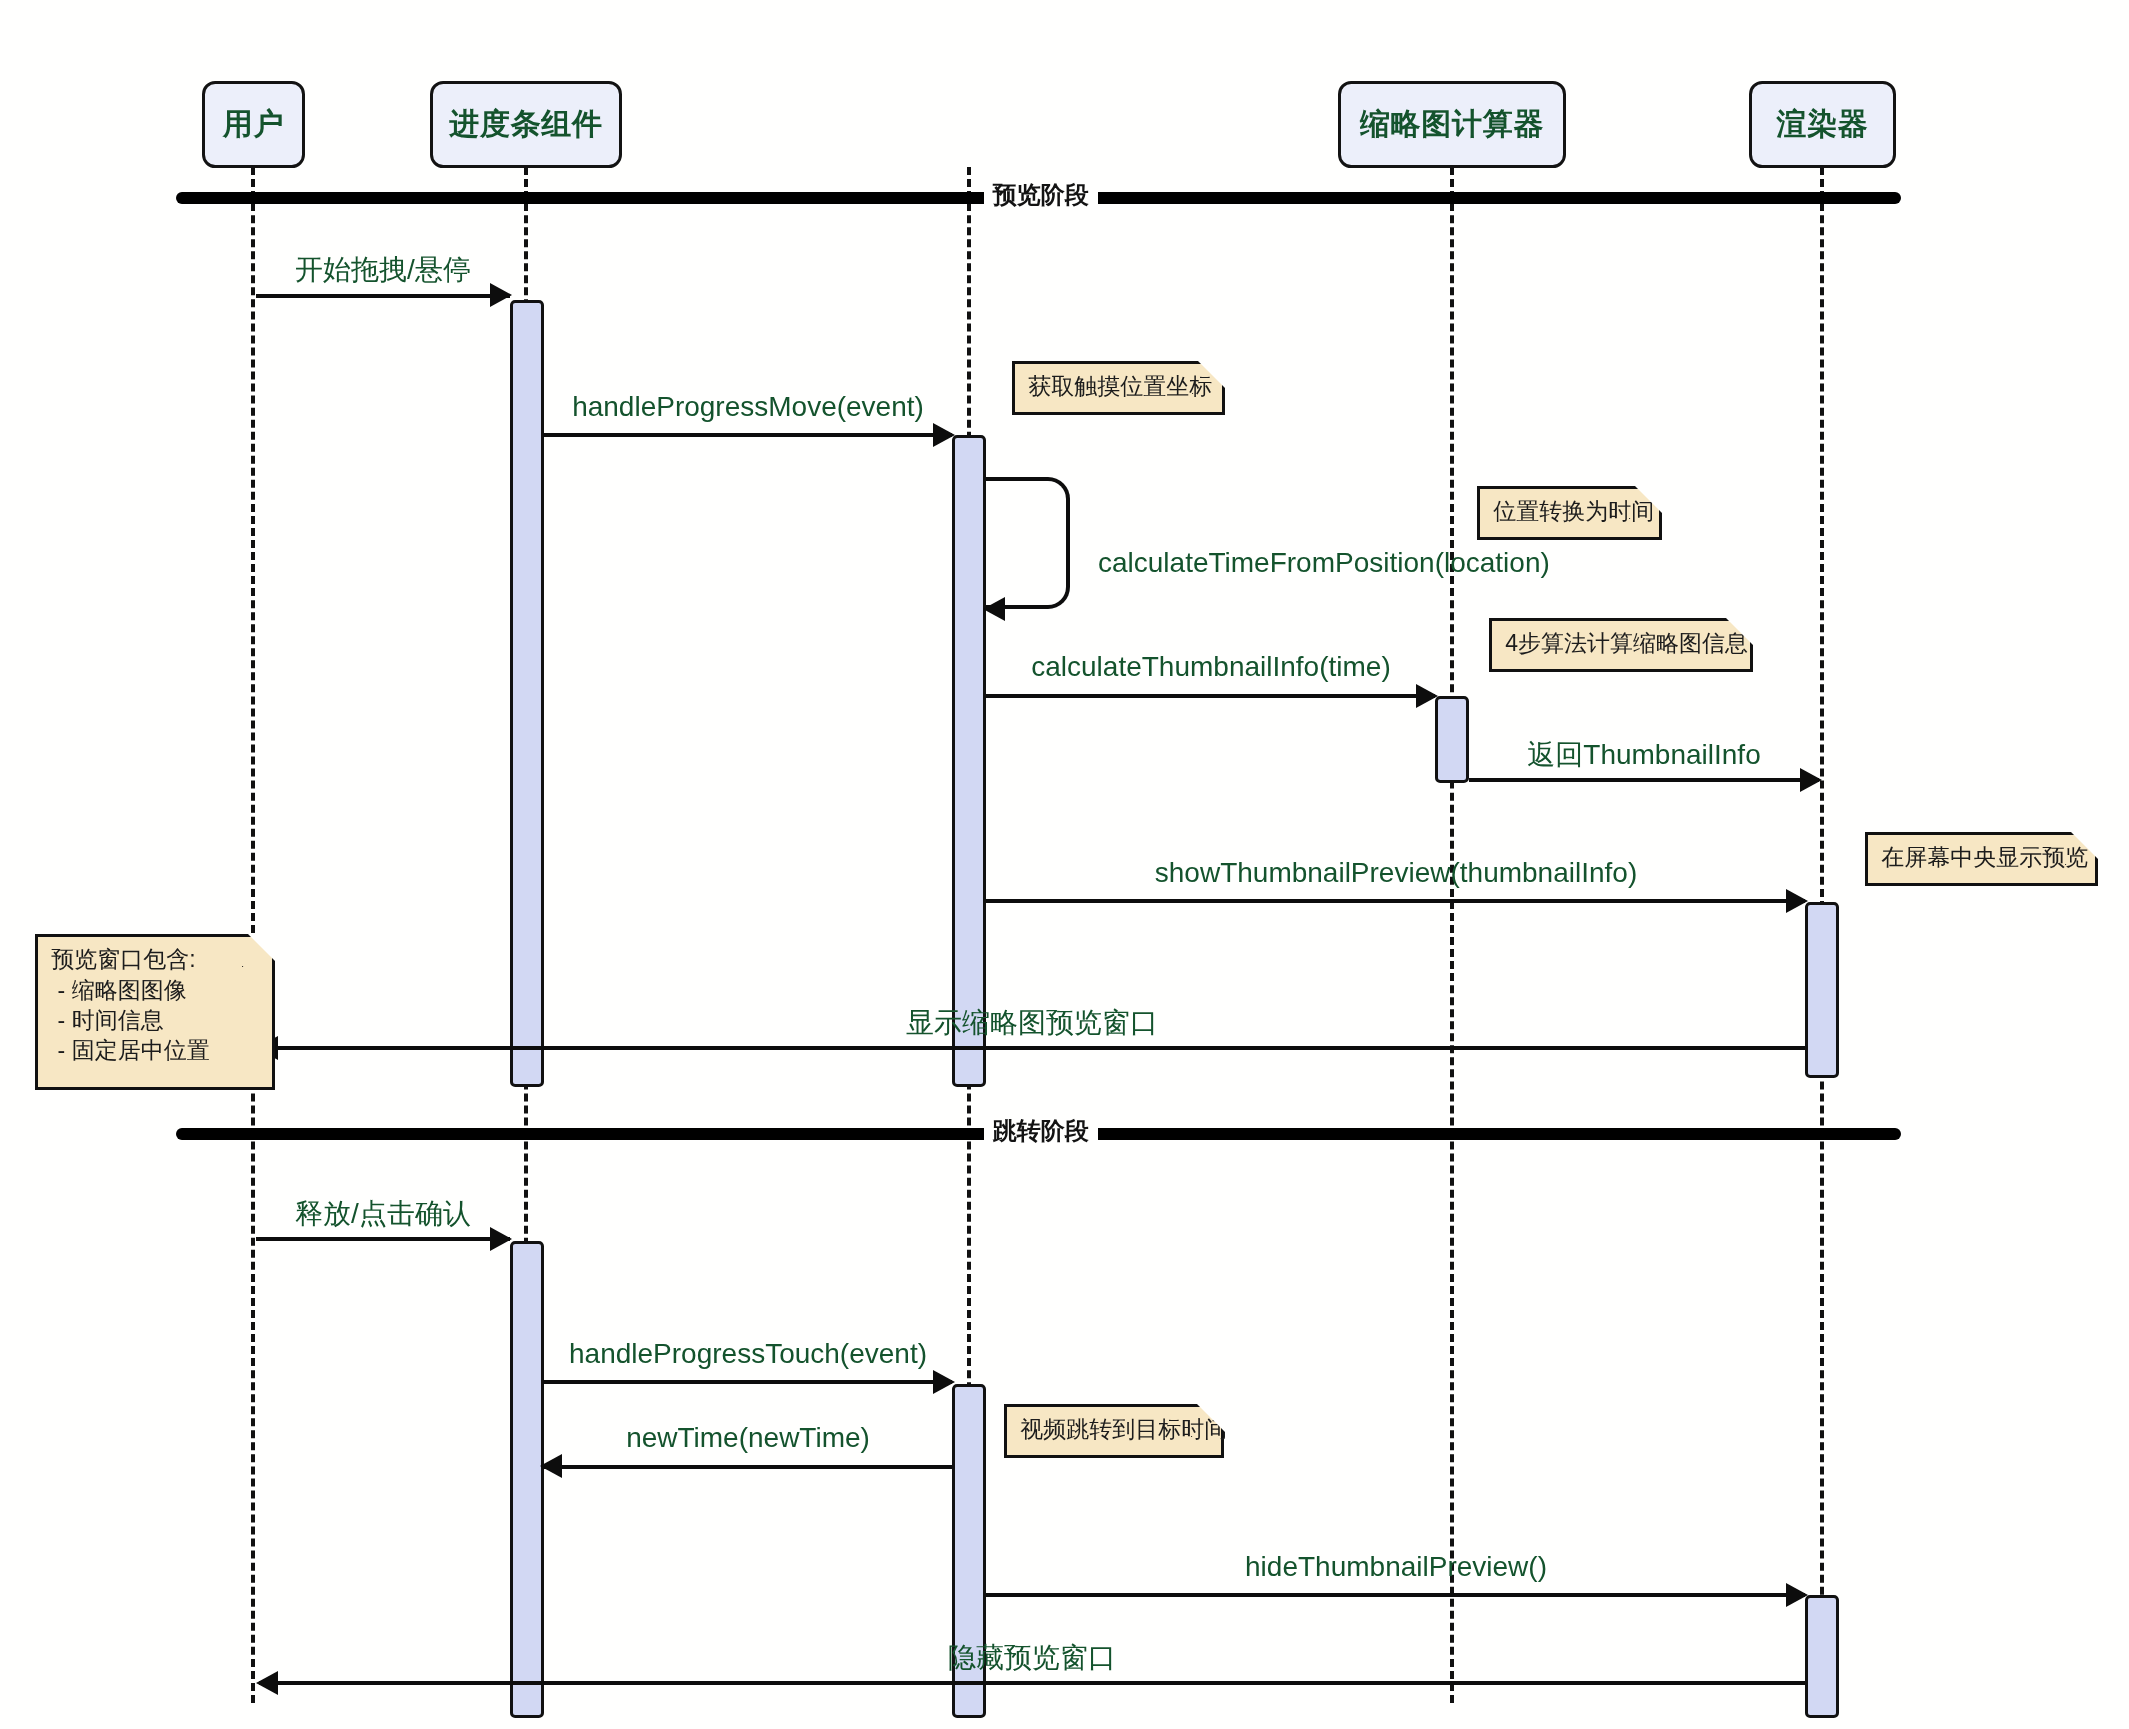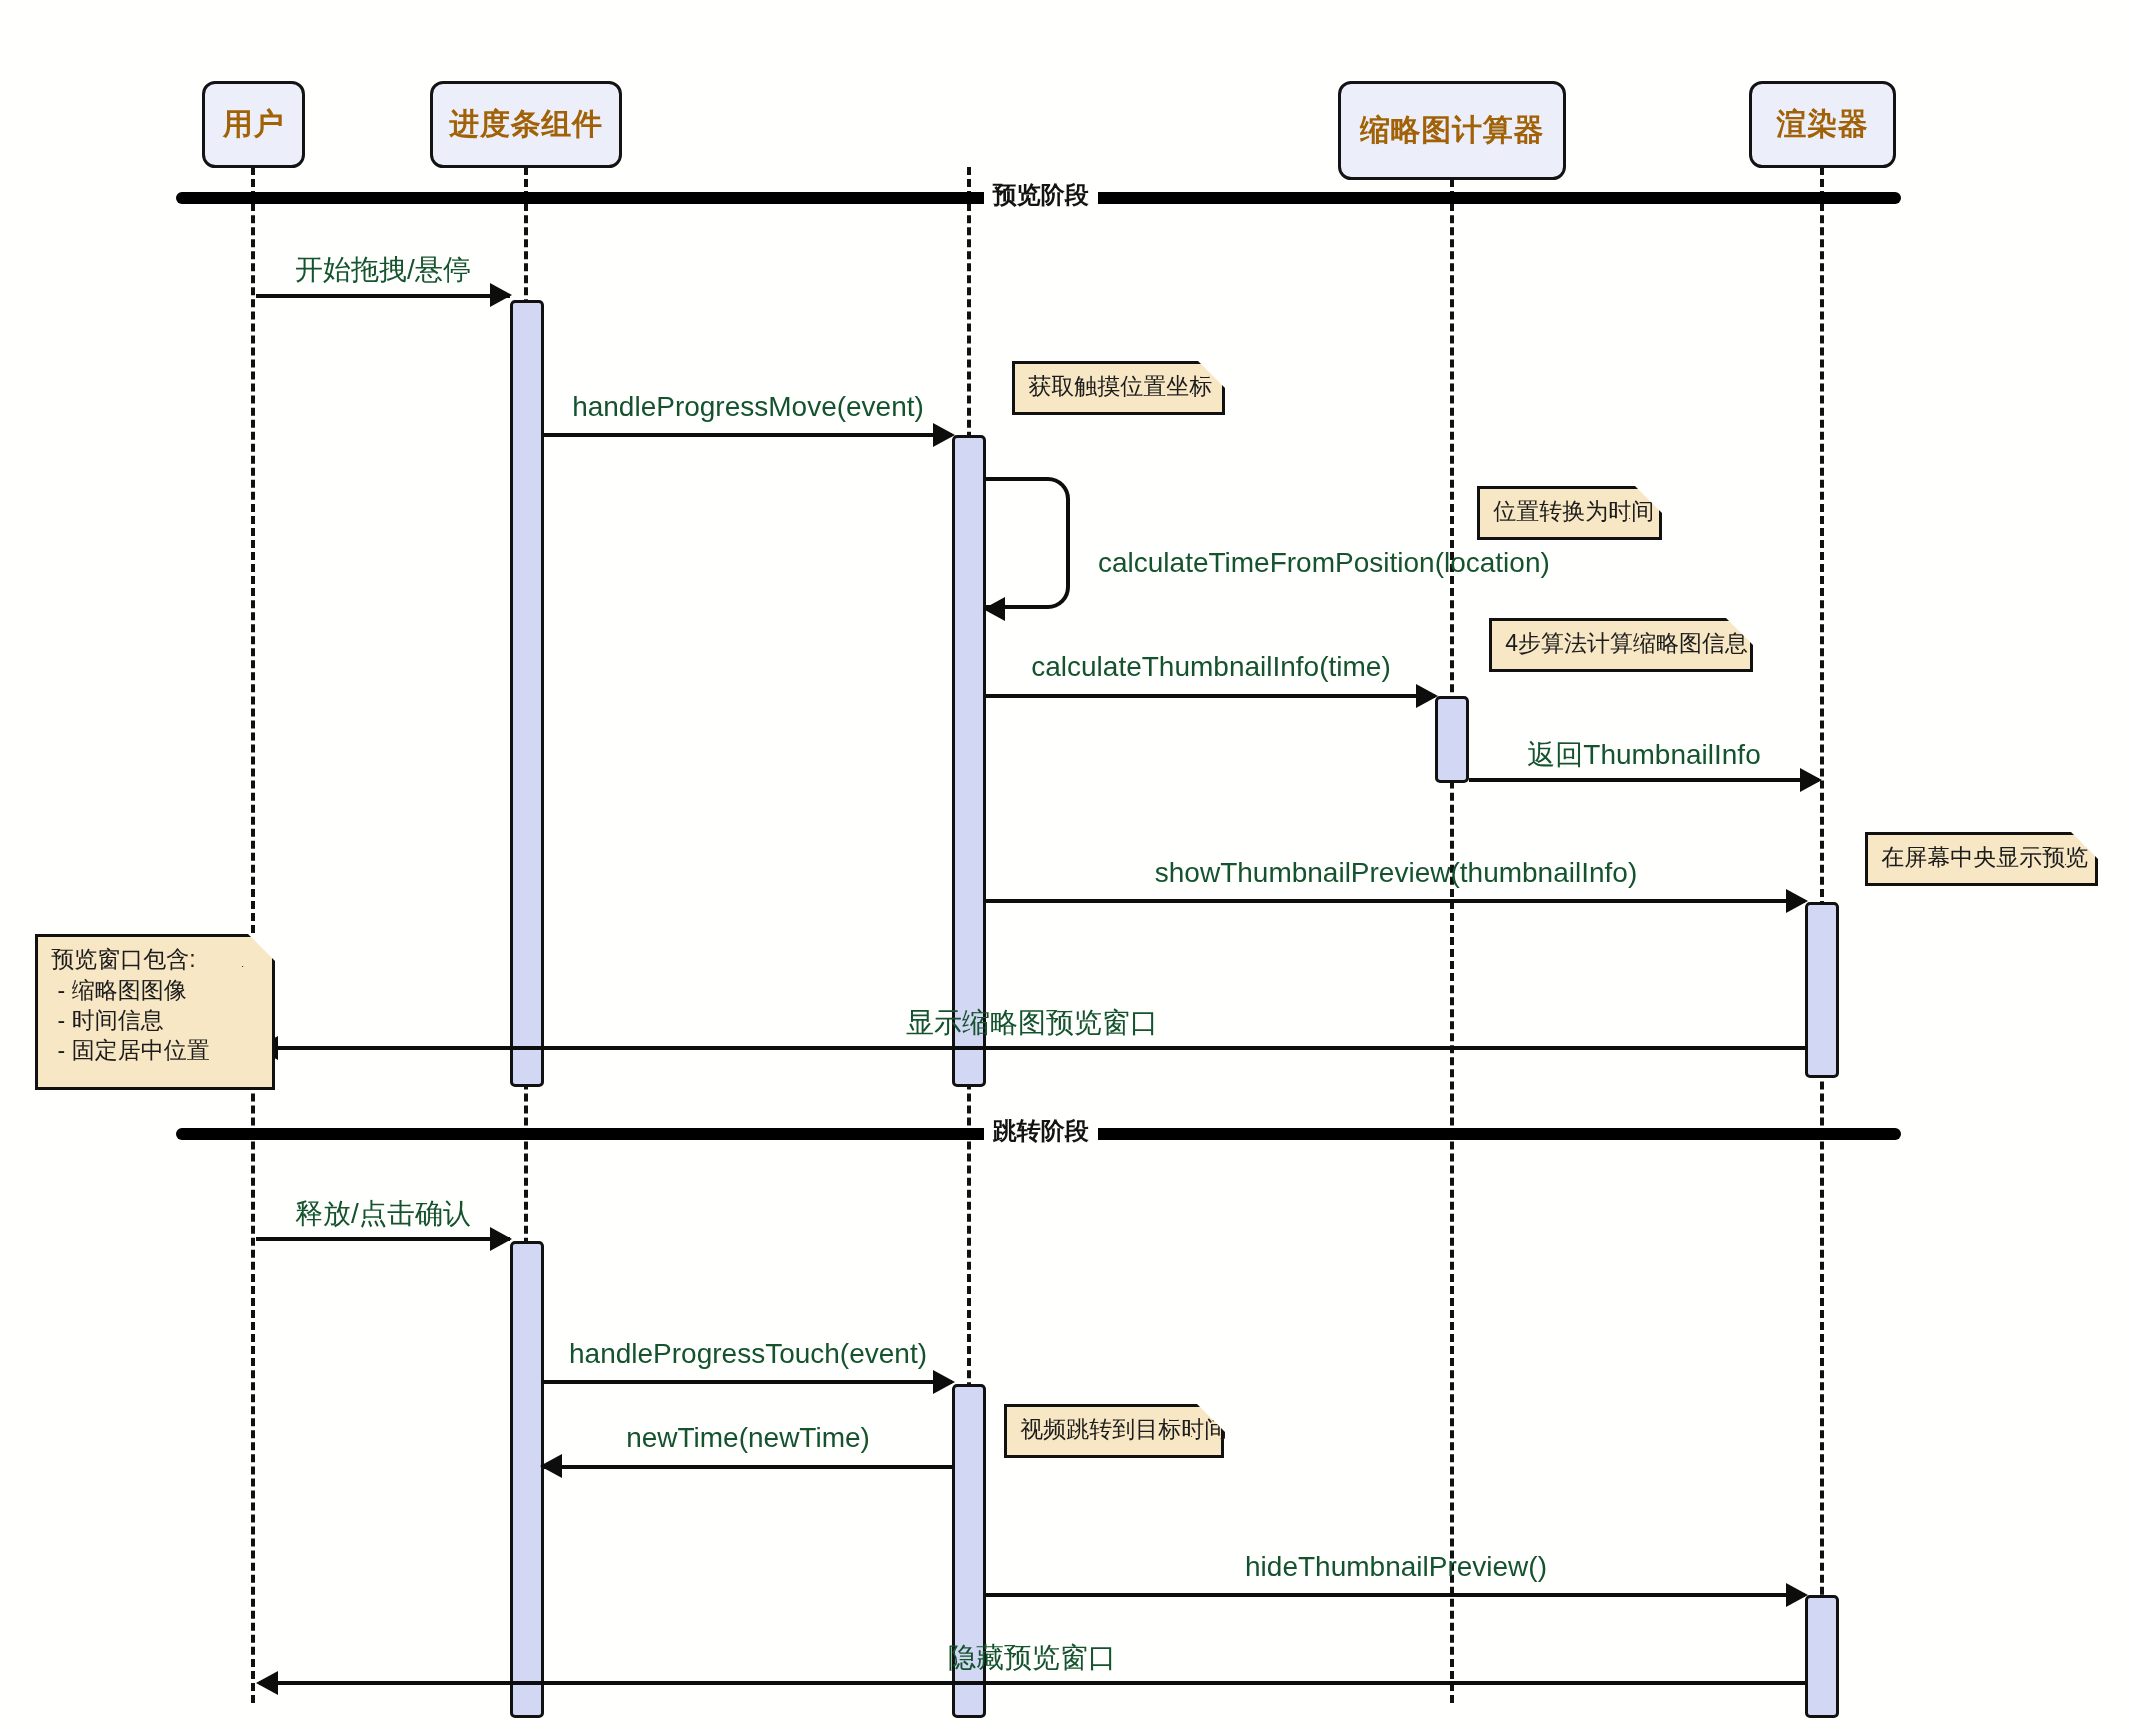--- a/index.html
+++ b/index.html
@@ -23,21 +23,21 @@
     position: absolute;
     box-sizing: border-box;
     background: #eceffa;
     border: 3.7px solid #131313;
     border-radius: 13.2px;
     display: flex;
     align-items: center;
     justify-content: center;
     font-weight: bold;
     font-size: 30px;
-    color: #a16207;
+    color: #14532d;
     letter-spacing: 0.7px;
     white-space: nowrap;
   }
 
   
   .lifeline {
     position: absolute;
     width: 0;
     border-left: 4.4px dashed #111111;
   }
@@ -211,16 +211,16 @@
     <div class="note" style="left: 1477px; top: 486px; width: 185px; min-height: 54px; text-align: right;">位置转换为时间<div class="fold"></div><div class="fold-edge"></div></div>
     <div class="note" style="left: 1489px; top: 618px; width: 264px; min-height: 54px;">4步算法计算缩略图信息<div class="fold"></div><div class="fold-edge"></div></div>
     <div class="note" style="left: 1865px; top: 832px; width: 233px; min-height: 54px;">在屏幕中央显示预览<div class="fold"></div><div class="fold-edge"></div></div>
     <div class="note" style="left: 35px; top: 934px; width: 240px; min-height: 156px;">预览窗口包含:
  - 缩略图图像
  - 时间信息
  - 固定居中位置<div class="fold"></div><div class="fold-edge"></div></div>
     <div class="note" style="left: 1004px; top: 1404px; width: 220px; min-height: 54px;">视频跳转到目标时间<div class="fold"></div><div class="fold-edge"></div></div>
     <div class="actor-box" style="left: 202px; top: 81px; width: 103px; height: 87px;">用户</div>
     <div class="actor-box" style="left: 430px; top: 81px; width: 192px; height: 87px;">进度条组件</div>
-    <div class="actor-box" style="left: 1338px; top: 81px; width: 228px; height: 99px;">缩略图计算器</div>
+    <div class="actor-box" style="left: 1338px; top: 81px; width: 228px; height: 87px;">缩略图计算器</div>
     <div class="actor-box" style="left: 1749px; top: 81px; width: 147px; height: 87px;">渲染器</div>
   </div>
 
 
 </body></html>

